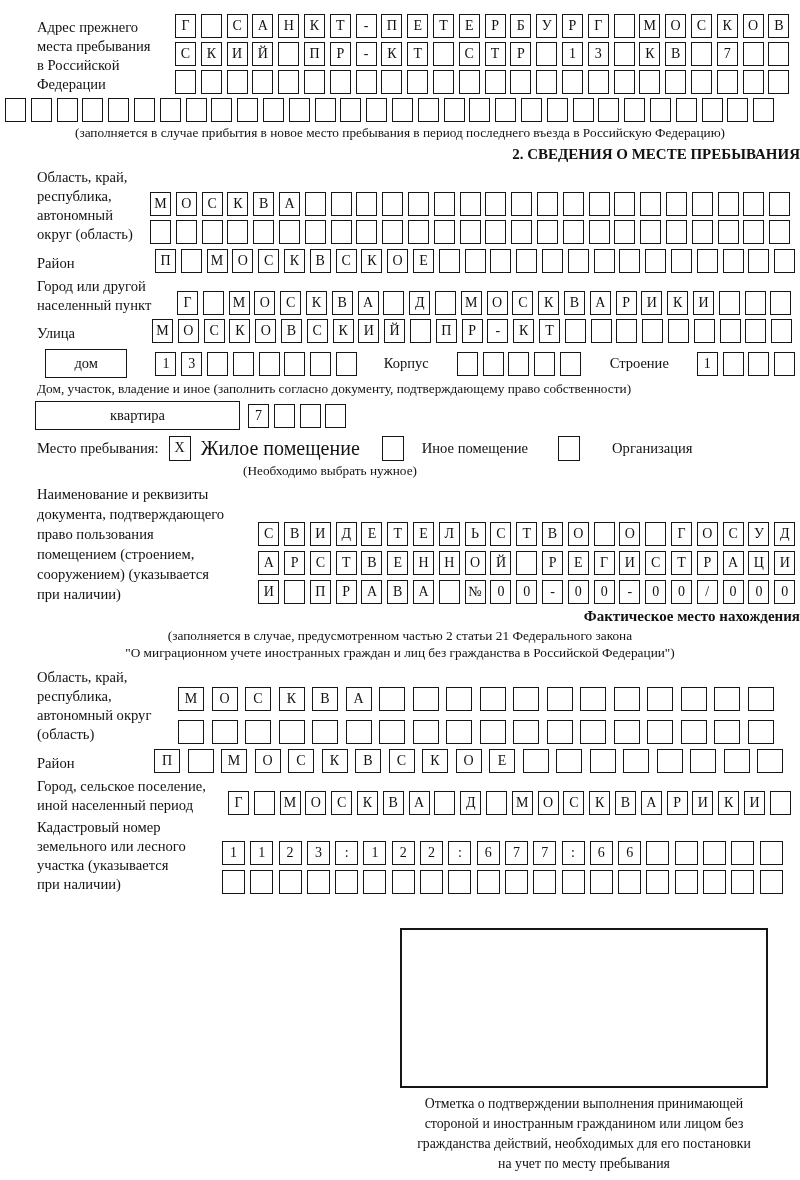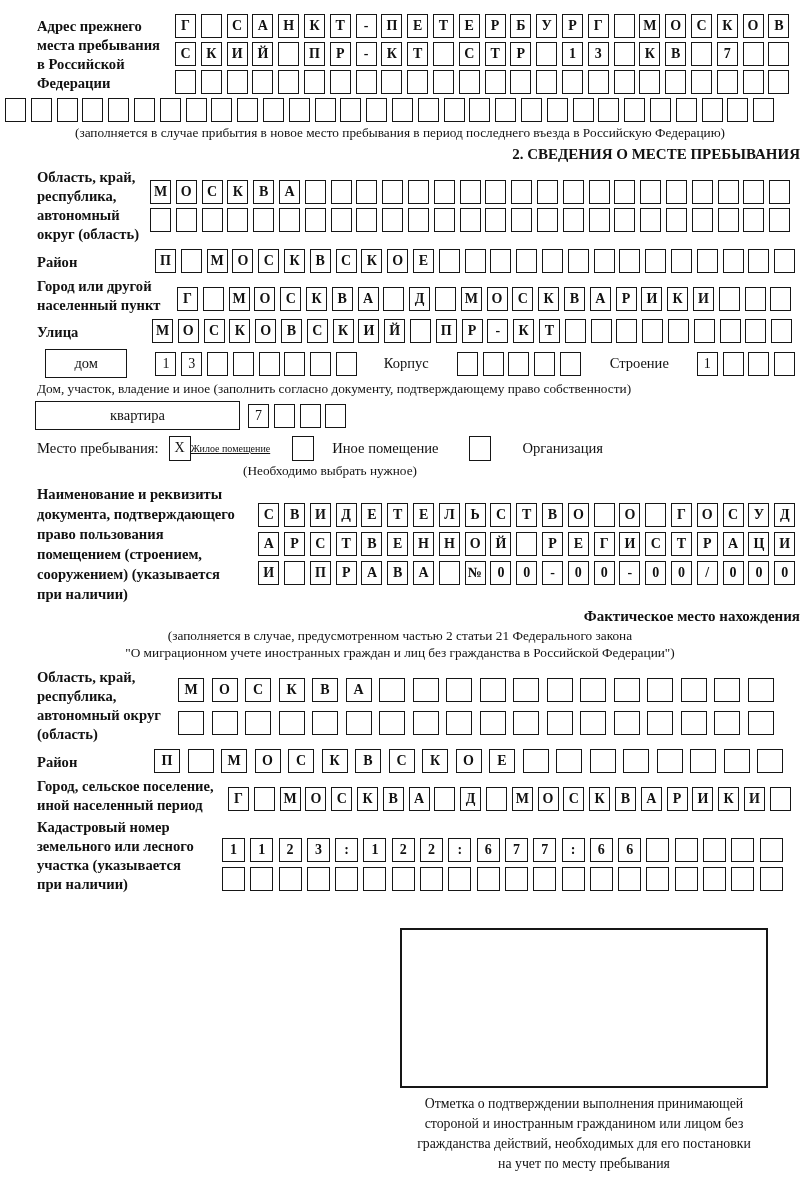--- a/index.html
+++ b/index.html
@@ -3,21 +3,21 @@
 <meta charset="utf-8">
 <style>
   html,body{margin:0;padding:0;background:#fff;}
   .page{
     position:relative;width:800px;height:1180px;overflow:hidden;
     background:#fff;color:#111;
     font-family:"Liberation Serif","DejaVu Serif",serif;
   }
   .hdr{padding:20px 58px 0 0;text-align:right;font-size:15px;}
   .lbl{font-size:14.6px;line-height:19px;white-space:pre-line;box-sizing:border-box;padding-left:37px;}
-  .frow{display:flex;align-items:center;font-weight:bold;}
+  .frow{display:flex;align-items:flex-end;}
   .rows{display:flex;flex-direction:column;gap:4px;}
   .cellrow{display:flex;}
   .cell{
     box-sizing:border-box;flex:0 0 auto;width:21px;height:24px;margin-right:4.8px;
     border:1.5px solid #161616;font-size:14px;line-height:21px;text-align:center;
     background:#fff;
   }
   .wide .cell{width:26px;margin-right:7.5px;}
   .med .cell{width:23px;margin-right:5.3px;}
   .note{font-size:13.3px;line-height:16px;text-align:center;margin-top:3px;}
@@ -353,21 +353,21 @@
         <span class="cell">7</span>
         <span class="cell"></span>
         <span class="cell"></span>
         <span class="cell"></span>
       </div>
   </div>
 
   <div class="inl" style="margin-top:6px;margin-left:37px;">
     <span style="font-size:14.6px;">Место пребывания:</span>
     <span class="chk" style="margin-left:10px;">X</span>
-    <span style="font-size:10px;text-decoration:underline;">Жилое помещение</span>
+    <span style="font-size:20px;margin-left:10px;">Жилое помещение</span>
     <span class="chk" style="margin-left:22px;"></span>
     <span style="font-size:14.6px;margin-left:18px;">Иное помещение</span>
     <span class="chk" style="margin-left:30px;"></span>
     <span style="font-size:14.6px;margin-left:32px;">Организация</span>
   </div>
   <div class="note" style="width:660px;margin-top:2px;">(Необходимо выбрать нужное)</div>
 
   <div class="frow" style="margin-top:5px;gap:20px;">
     <div class="lbl" style="width:248px;line-height:20px;">Наименование и реквизиты
 документа, подтверждающего

